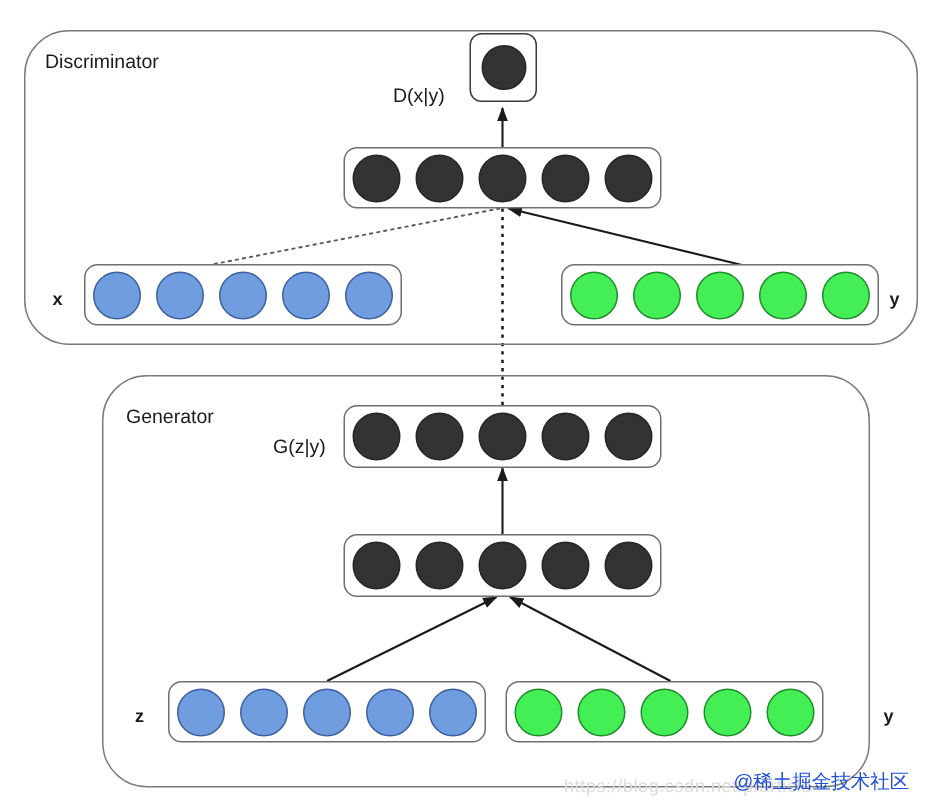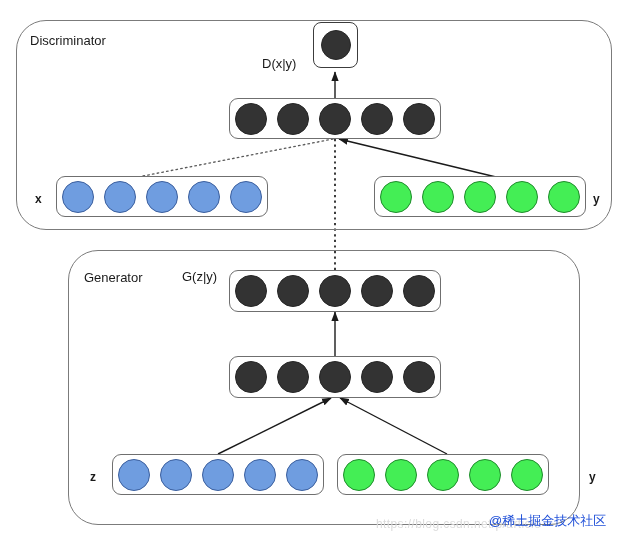--- a/index.html
+++ b/index.html
@@ -166,21 +166,21 @@
     <span class="node green" style="width:32px;height:32px;"></span>
     <span class="node green" style="width:32px;height:32px;"></span>
   </div>
 
   <div class="lbl lbl-var" style="left:593px; top:193px;">y</div>
 
   <div class="panel" style="left:68px; top:250px; width:512px; height:275px;"></div>
 
   <div class="lbl lbl-panel" style="left:84px; top:271px;">Generator</div>
 
-  <div class="lbl lbl-fn" style="left:182px; top:270px;">G(z|y)</div>
+  <div class="lbl lbl-fn" style="left:182px; top:291px;">G(z|y)</div>
 
   <div class="row" style="left:229px; top:270px; width:212px; height:42px;">
     <span class="node dark" style="width:32px;height:32px;"></span>
     <span class="node dark" style="width:32px;height:32px;"></span>
     <span class="node dark" style="width:32px;height:32px;"></span>
     <span class="node dark" style="width:32px;height:32px;"></span>
     <span class="node dark" style="width:32px;height:32px;"></span>
   </div>
 
   <div class="row" style="left:229px; top:356px; width:212px; height:42px;">

